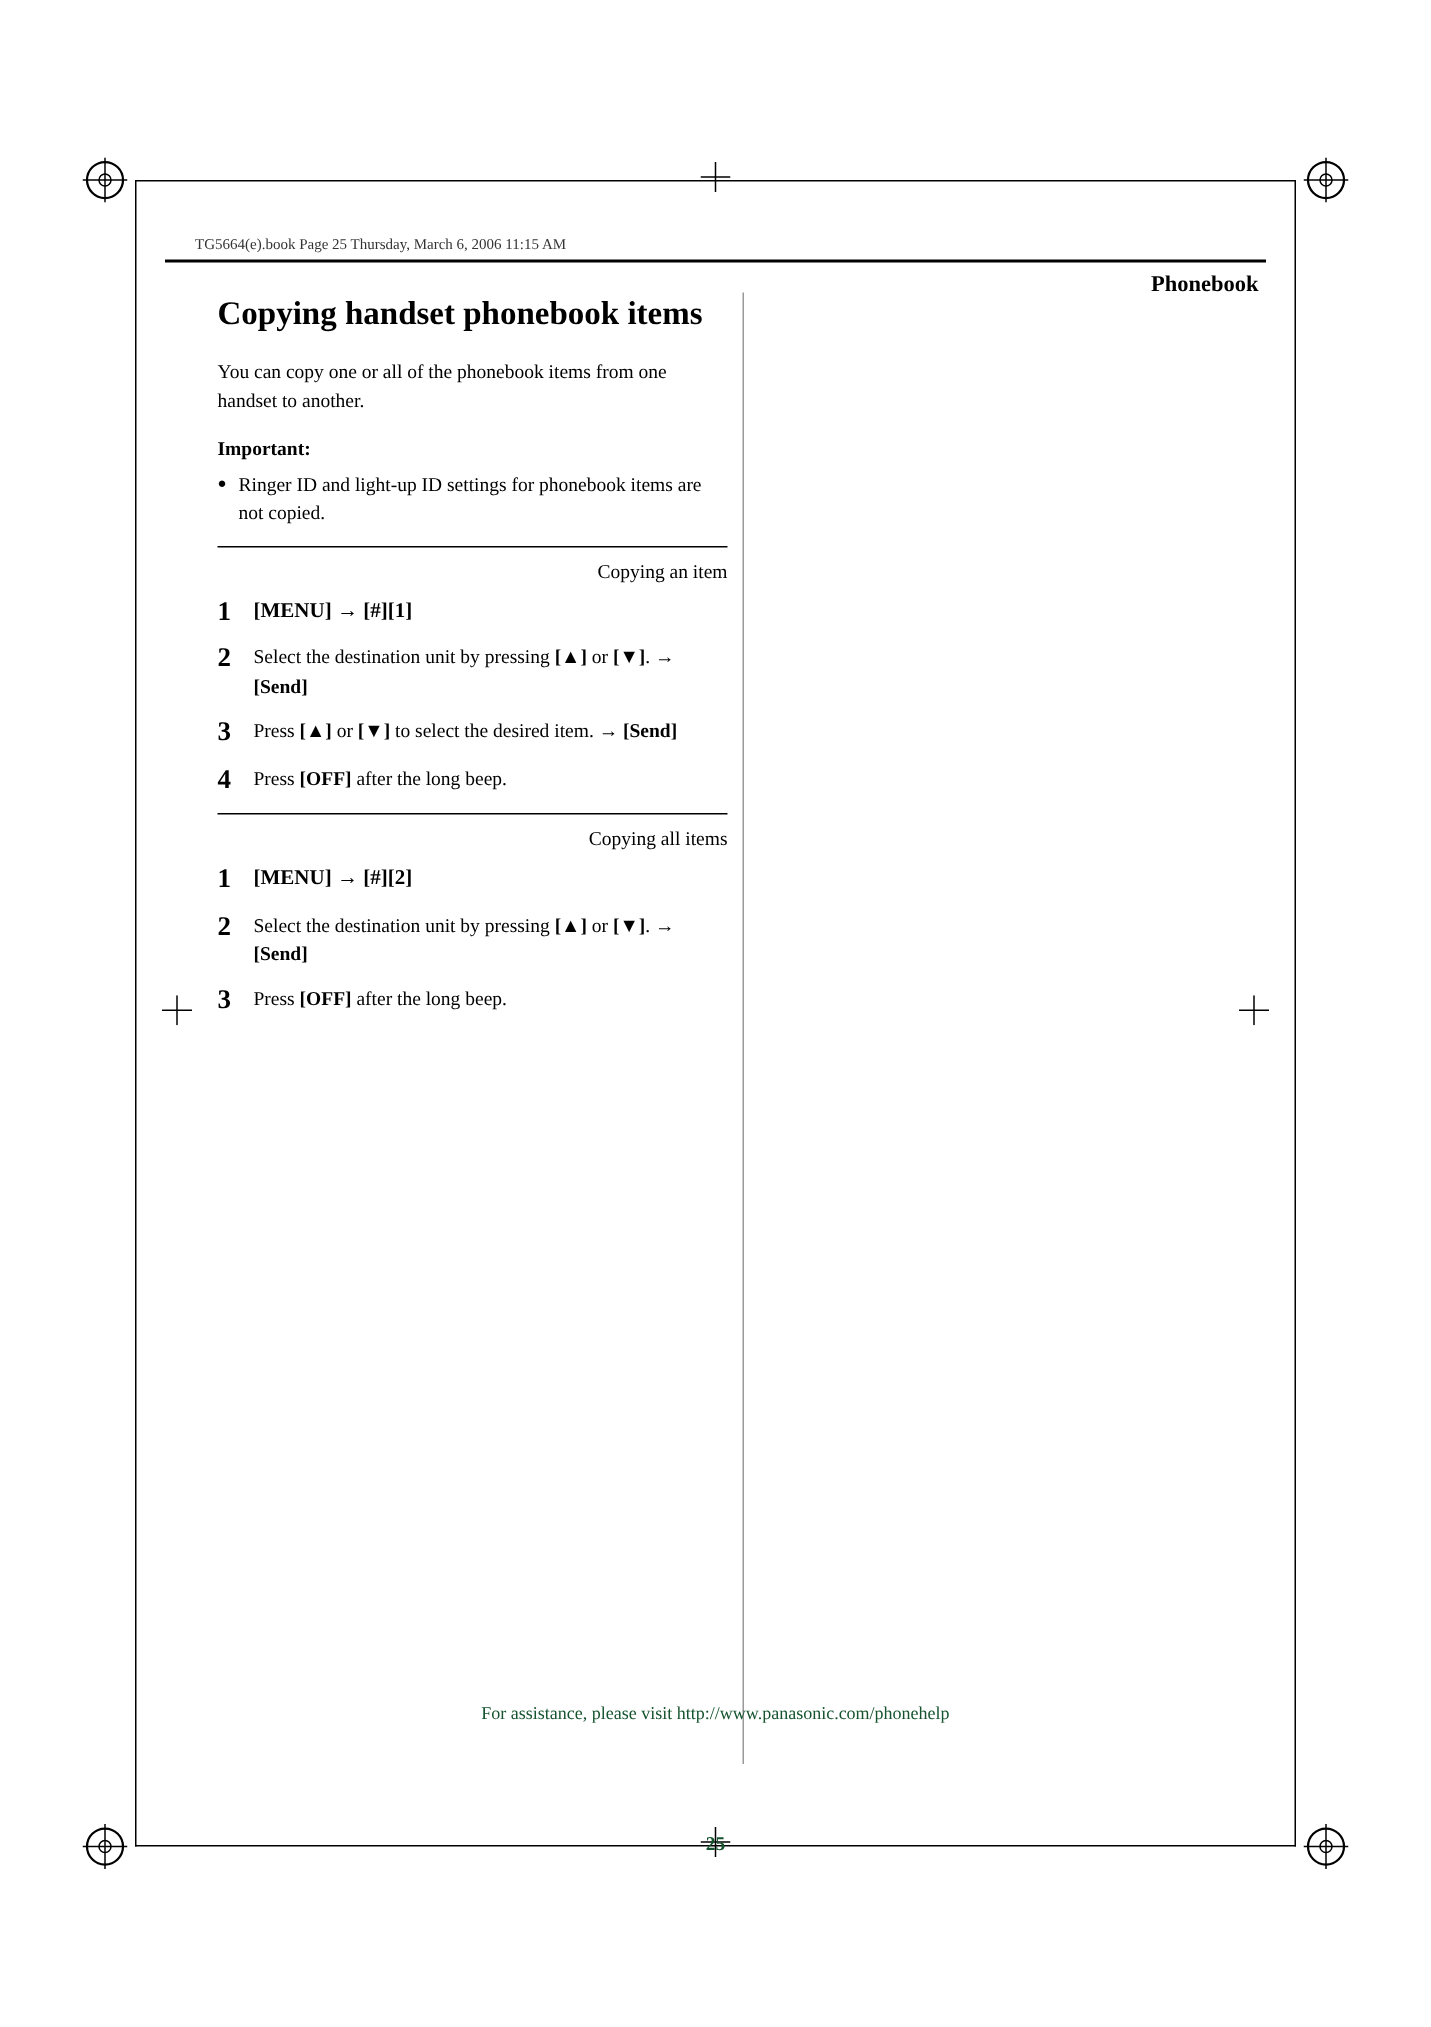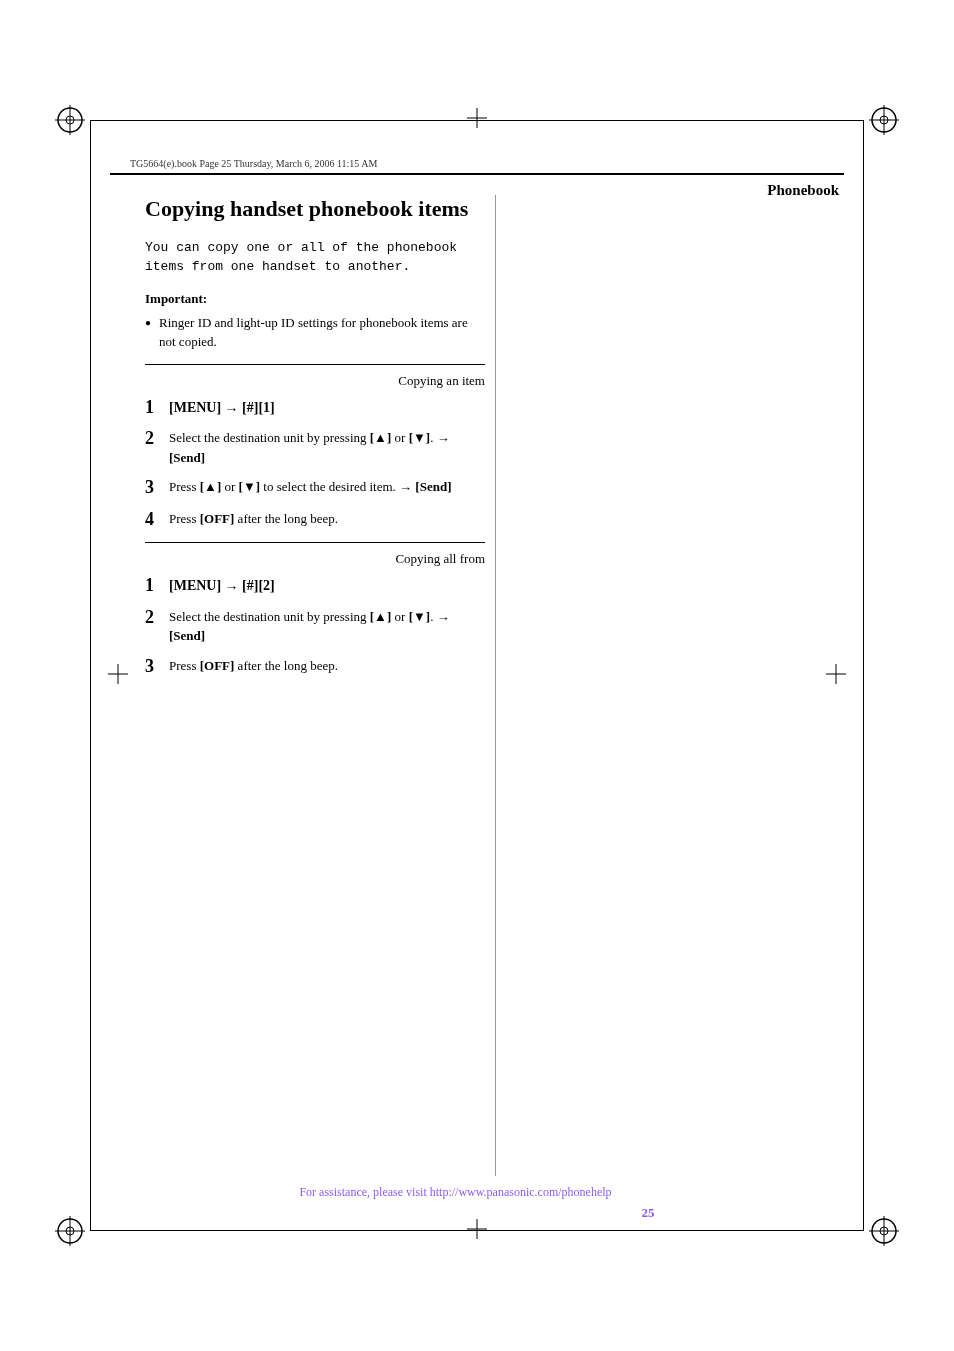--- a/index.html
+++ b/index.html
@@ -110,21 +110,20 @@
       font-size: 22px;
       font-weight: bold;
       line-height: 1.3;
       margin-bottom: 14px;
     }
 
     .intro-text {
       font-size: 13px;
       line-height: 1.5;
       margin-bottom: 14px;
-      font-family: Liberation Mono, monospace;
     }
 
     .important-label {
       font-weight: bold;
       font-size: 13px;
       margin-bottom: 6px;
     }
 
     .bullet-item {
       font-size: 13px;
@@ -181,30 +180,31 @@
     }
 
     code, .mono {
       font-family: Liberation Serif, serif;
       font-weight: bold;
     }
 
     
     .footer-text {
       position: absolute;
-      bottom: 130px;
+      bottom: 114px;
       left: 110px;
       right: 110px;
       text-align: center;
       font-size: 12px;
-      color: #8b5cf6;
+      color: #14532d;
       display: flex;
       justify-content: center;
       align-items: center;
       gap: 30px;
+      flex-direction: column;
     }
 
     .page-number {
       font-size: 13px;
       font-weight: bold;
       margin-top: 41px;
     }
 
     
   </style>
@@ -332,21 +332,21 @@
       <span class="step-number">4</span>
       <div class="step-content">
         Press <span class="mono"><strong>[OFF]</strong></span> after the long beep.
       </div>
     </div>
   </div>
 
   <hr class="section-rule">
 
   <div>
-    <div class="section-title">Copying all from</div>
+    <div class="section-title">Copying all items</div>
 
     <div class="step-container">
       <span class="step-number">1</span>
       <div class="step-content">
         <span class="step-heading">
           <span class="mono">[MENU]</span> → <span class="mono">[#][2]</span>
         </span>
       </div>
     </div>
 

